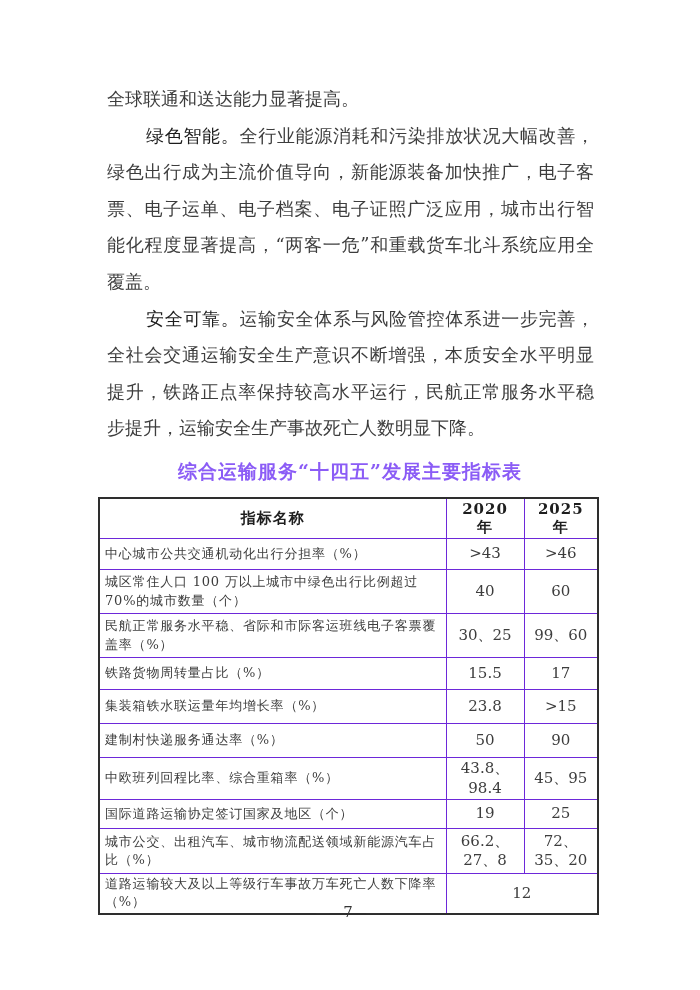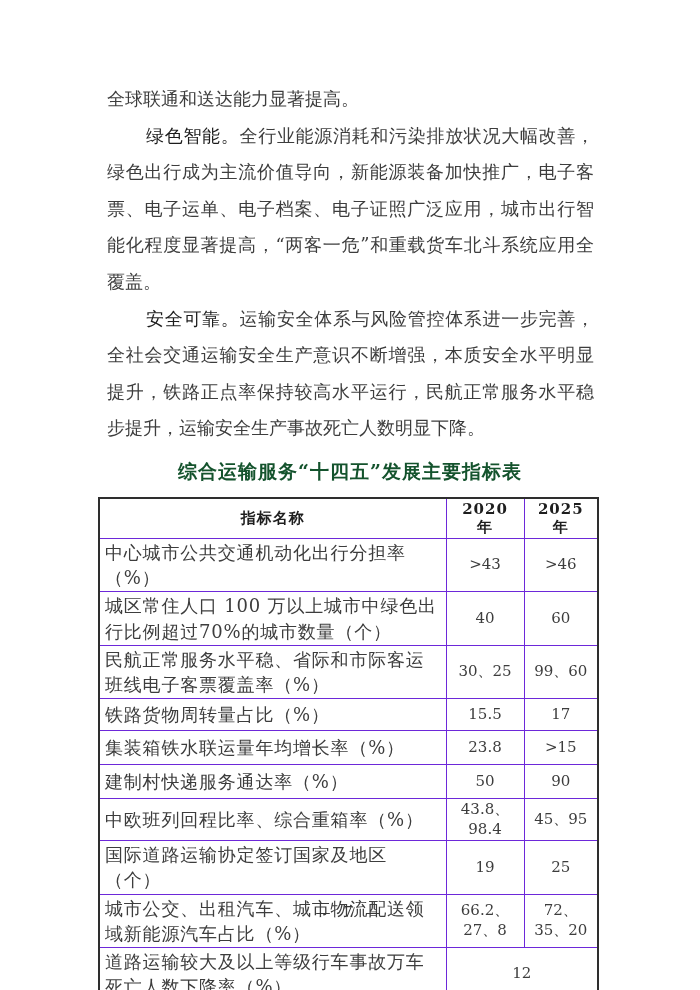--- a/index.html
+++ b/index.html
@@ -42,21 +42,21 @@
   
   .table-title {
     position: absolute;
     top: 459px;
     left: 0;
     width: 700px;
     text-align: center;
     font-weight: bold;
     font-size: 19px;
     letter-spacing: 1px;
-    color: #14532d;
+    color: #8b5cf6;
   }
   
   table.indicators {
     position: absolute;
     left: 98px;
     top: 497px;
     width: 499px;
     border-collapse: collapse;
     table-layout: fixed;
     color: #3d3d3d;
@@ -69,21 +69,21 @@
     vertical-align: middle;
   }
   table.indicators th {
     font-size: 15px;
     font-weight: bold;
     color: #1e1e1e;
     text-align: center;
     letter-spacing: 1px;
   }
   td.name {
-    font-size: 18px;
+    font-size: 13px;
     line-height: 1.4;
     letter-spacing: 0.8px;
     text-align: left;
   }
   td.val {
     font-size: 15px;
     text-align: center;
     line-height: 1.3;
   }
   

